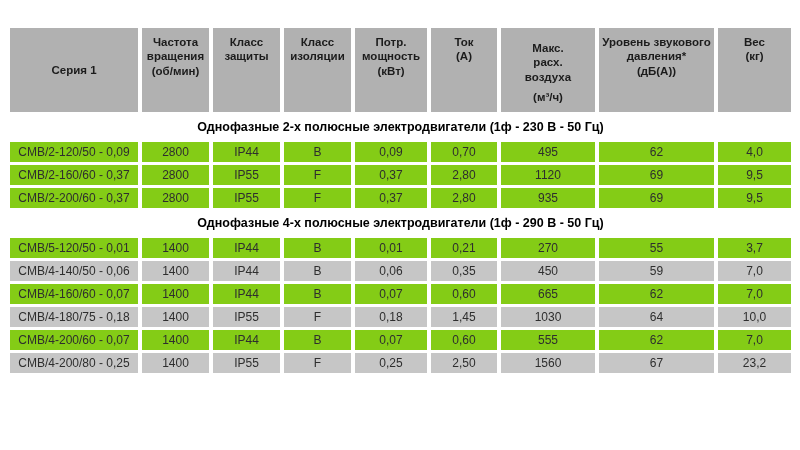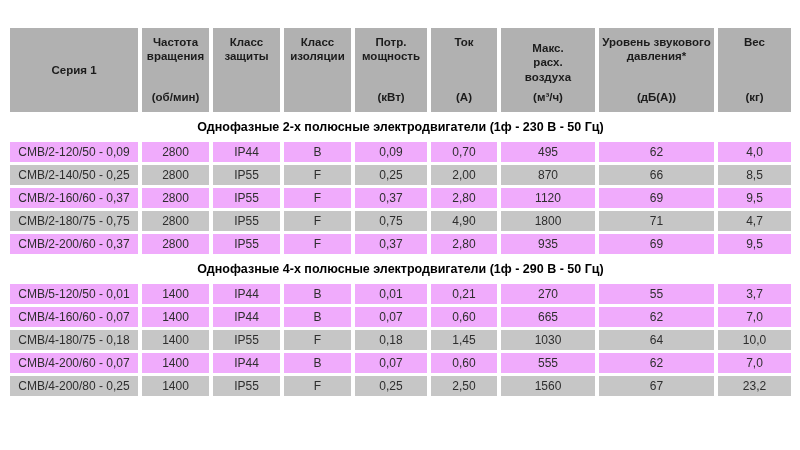--- a/index.html
+++ b/index.html
@@ -32,21 +32,21 @@
   th.hdr {
     background: #b1b1b1;
     height: 57px;
     font-weight: bold;
     font-size: 11.5px;
     color: #1c1c1c;
   }
   th.hdr .hdr-wrap {
     display: flex;
     flex-direction: column;
-    justify-content: space-between;
+    justify-content: flex-start;
     align-items: center;
     height: 100%;
     box-sizing: border-box;
     padding: 7px 2px 7px 2px;
     line-height: 1.25;
   }
   th.hdr.center-only .hdr-wrap {
     justify-content: center;
   }
   th.hdr .hdr-unit:empty { display: none; }
@@ -60,21 +60,21 @@
     color: #000000;
   }
   
   tr.data-row td {
     height: 20px;
     font-size: 12px;
     color: #2e2e2e;
     line-height: 20px;
     white-space: nowrap;
   }
-  tr.data-row.odd td  { background: #f0abfc; }
+  tr.data-row.odd td  { background: #84cc16; }
   tr.data-row.even td { background: #c6c6c6; }
 </style>
 </head>
 <body>
 
 <div class="page">
   <table class="spec">
     <colgroup>
       <col style="width:128px">
         <col style="width:67px">
@@ -149,53 +149,31 @@
           <td>CMB/2-120/50 - 0,09</td>
           <td>2800</td>
           <td>IP44</td>
           <td>B</td>
           <td>0,09</td>
           <td>0,70</td>
           <td>495</td>
           <td>62</td>
           <td>4,0</td>
         </tr>
-        <tr class="data-row even">
-          <td>CMB/2-140/50 - 0,25</td>
-          <td>2800</td>
-          <td>IP55</td>
-          <td>F</td>
-          <td>0,25</td>
-          <td>2,00</td>
-          <td>870</td>
-          <td>66</td>
-          <td>8,5</td>
-        </tr>
         <tr class="data-row odd">
           <td>CMB/2-160/60 - 0,37</td>
           <td>2800</td>
           <td>IP55</td>
           <td>F</td>
           <td>0,37</td>
           <td>2,80</td>
           <td>1120</td>
           <td>69</td>
           <td>9,5</td>
         </tr>
-        <tr class="data-row even">
-          <td>CMB/2-180/75 - 0,75</td>
-          <td>2800</td>
-          <td>IP55</td>
-          <td>F</td>
-          <td>0,75</td>
-          <td>4,90</td>
-          <td>1800</td>
-          <td>71</td>
-          <td>4,7</td>
-        </tr>
         <tr class="data-row odd">
           <td>CMB/2-200/60 - 0,37</td>
           <td>2800</td>
           <td>IP55</td>
           <td>F</td>
           <td>0,37</td>
           <td>2,80</td>
           <td>935</td>
           <td>69</td>
           <td>9,5</td>
@@ -207,20 +185,31 @@
           <td>CMB/5-120/50 - 0,01</td>
           <td>1400</td>
           <td>IP44</td>
           <td>B</td>
           <td>0,01</td>
           <td>0,21</td>
           <td>270</td>
           <td>55</td>
           <td>3,7</td>
         </tr>
+        <tr class="data-row even">
+          <td>CMB/4-140/50 - 0,06</td>
+          <td>1400</td>
+          <td>IP44</td>
+          <td>B</td>
+          <td>0,06</td>
+          <td>0,35</td>
+          <td>450</td>
+          <td>59</td>
+          <td>7,0</td>
+        </tr>
         <tr class="data-row odd">
           <td>CMB/4-160/60 - 0,07</td>
           <td>1400</td>
           <td>IP44</td>
           <td>B</td>
           <td>0,07</td>
           <td>0,60</td>
           <td>665</td>
           <td>62</td>
           <td>7,0</td>

